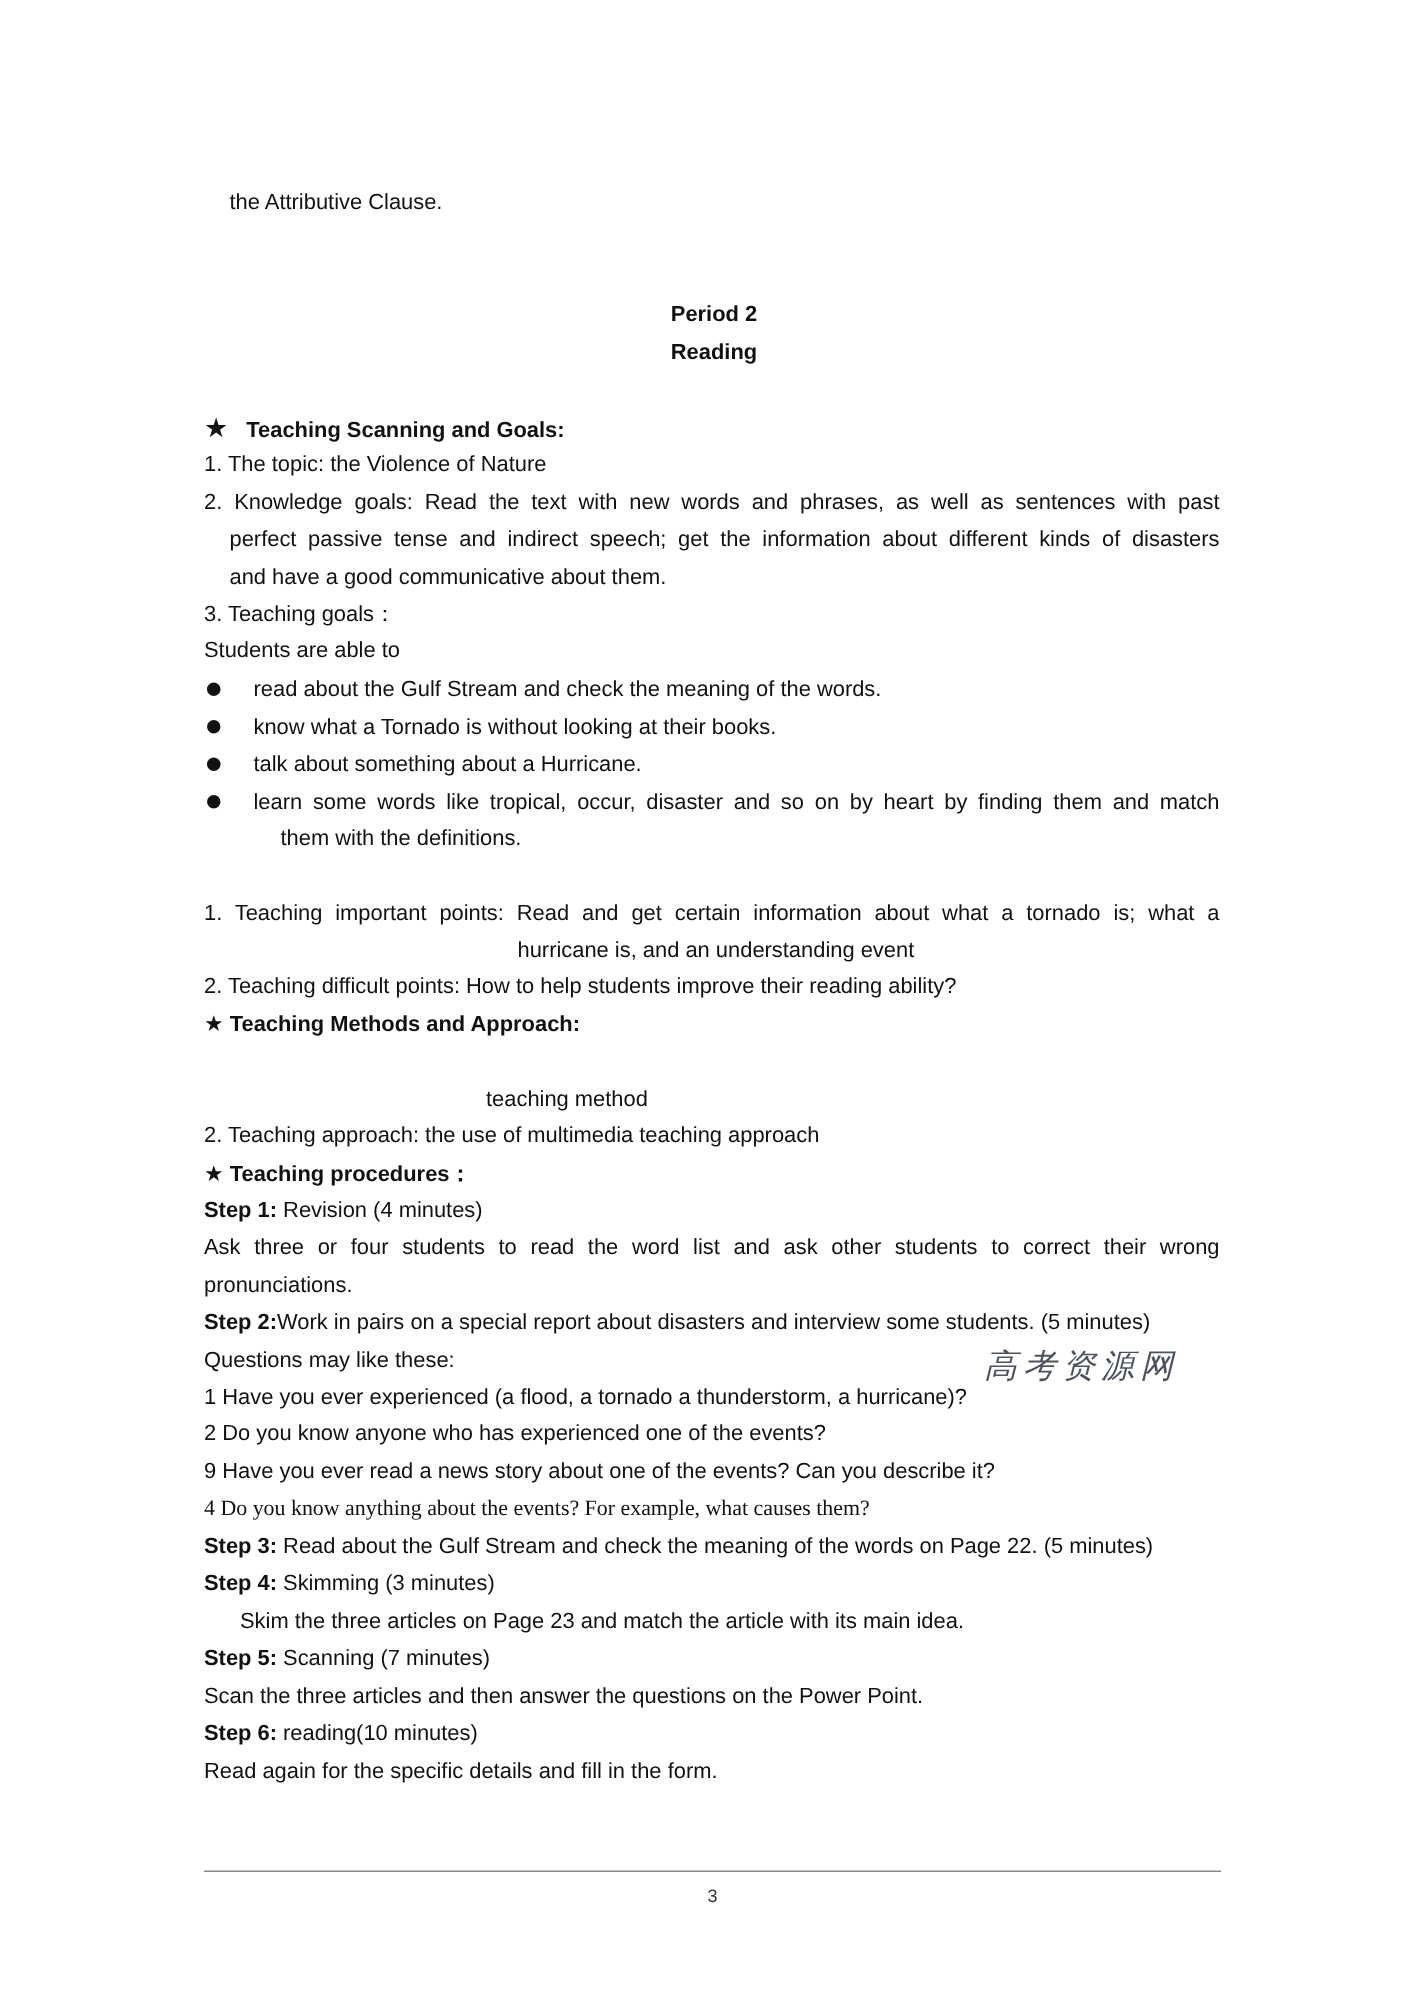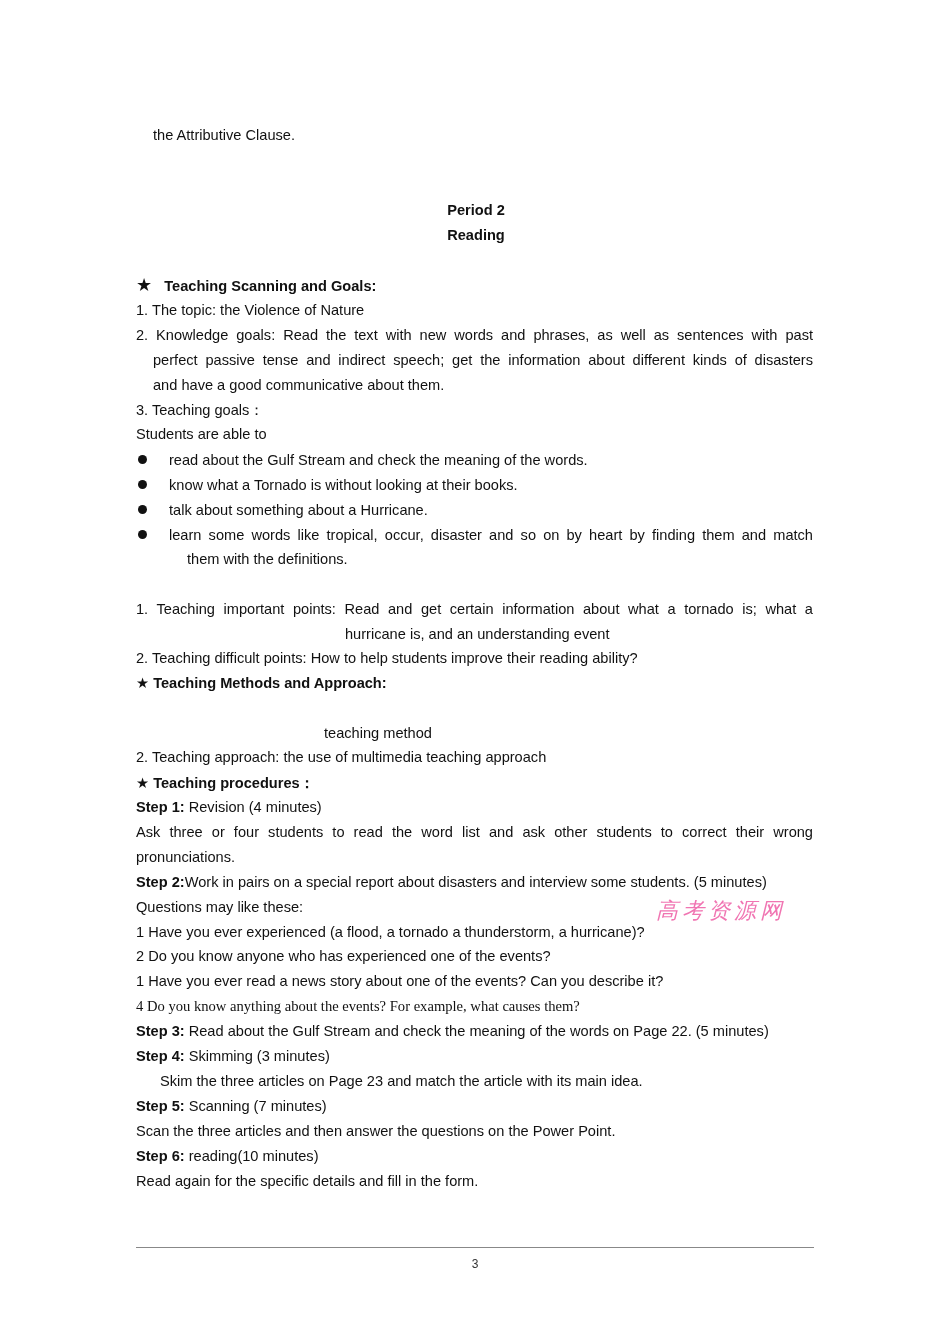--- a/index.html
+++ b/index.html
@@ -7,21 +7,21 @@
       font-family: "Liberation Sans", "DejaVu Sans", sans-serif; color: #111; }
     .page { position: absolute; left: 0; top: 0; width: 950px; height: 1344px; }
     .line { position: absolute; font-size: 14.6px; line-height: 20px; white-space: nowrap; }
     .justify { white-space: normal; text-align: justify; text-align-last: justify; }
     .b { font-weight: bold; }
     .center { text-align: center; left: 0; width: 862px; padding-left: 45px; }
     .bullet { position: absolute; width: 9px; height: 9px; border-radius: 50%; background: #111; }
     .star-big { font-size: 18px; }
     .footer-rule { position: absolute; left: 136px; top: 1247px; width: 678px; height: 1px; background: #888; }
     .page-num { position: absolute; left: 0; width: 950px; top: 1257px; text-align: center; font-size: 12px; color: #333; }
-    .watermark { position: absolute; left: 656px; top: 896px; font-size: 22px; color: #ec4899; opacity: 0.75; letter-spacing: 4px; font-family: "DejaVu Serif", serif; font-style: italic; }
+    .watermark { position: absolute; left: 656px; top: 896px; font-size: 22px; color: #0f172a; opacity: 0.75; letter-spacing: 4px; font-family: "DejaVu Serif", serif; font-style: italic; }
   </style>
 </head>
 <body>
 
 <div class="page">
 
   <div class="line" style="left:153px; top:125px;">the Attributive Clause.</div>
 
   <div class="line center b" style="top:200px;">Period 2</div>
   <div class="line center b" style="top:225px;">Reading</div>
@@ -63,21 +63,21 @@
   <div class="line justify" style="left:136px; top:822px; width:677px;">Ask three or four students to read the word list and ask other students to correct their wrong</div>
   <div class="line" style="left:136px; top:847px;">pronunciations.</div>
 
   <div class="line" style="left:136px; top:872px;">
     <span class="b">Step 2:</span><span>Work in pairs on a special report about disasters and interview some students. (5 minutes)</span>
   </div>
   <div class="line" style="left:136px; top:897px;">Questions may like these:</div>
   <div class="watermark">高考资源网</div>
   <div class="line" style="left:136px; top:922px;">1 Have you ever experienced (a flood, a tornado a thunderstorm, a hurricane)?</div>
   <div class="line" style="left:136px; top:946px;">2 Do you know anyone who has experienced one of the events?</div>
-  <div class="line" style="left:136px; top:971px;">1 Have you ever read a news story about one of the events? Can you describe it?</div>
+  <div class="line" style="left:136px; top:971px;">9 Have you ever read a news story about one of the events? Can you describe it?</div>
   <div class="line" style="left:136px; top:996px;font-family:Liberation Serif, serif;">4 Do you know anything about the events? For example, what causes them?</div>
 
   <div class="line" style="left:136px; top:1021px;">
     <span class="b">Step 3:</span><span> Read about the Gulf Stream and check the meaning of the words on Page 22. (5 minutes)</span>
   </div>
   <div class="line" style="left:136px; top:1046px;">
     <span class="b">Step 4:</span><span> Skimming (3 minutes)</span>
   </div>
   <div class="line" style="left:136px; top:1071px;margin-left:24px;">Skim the three articles on Page 23 and match the article with its main idea.</div>
   <div class="line" style="left:136px; top:1096px;">

